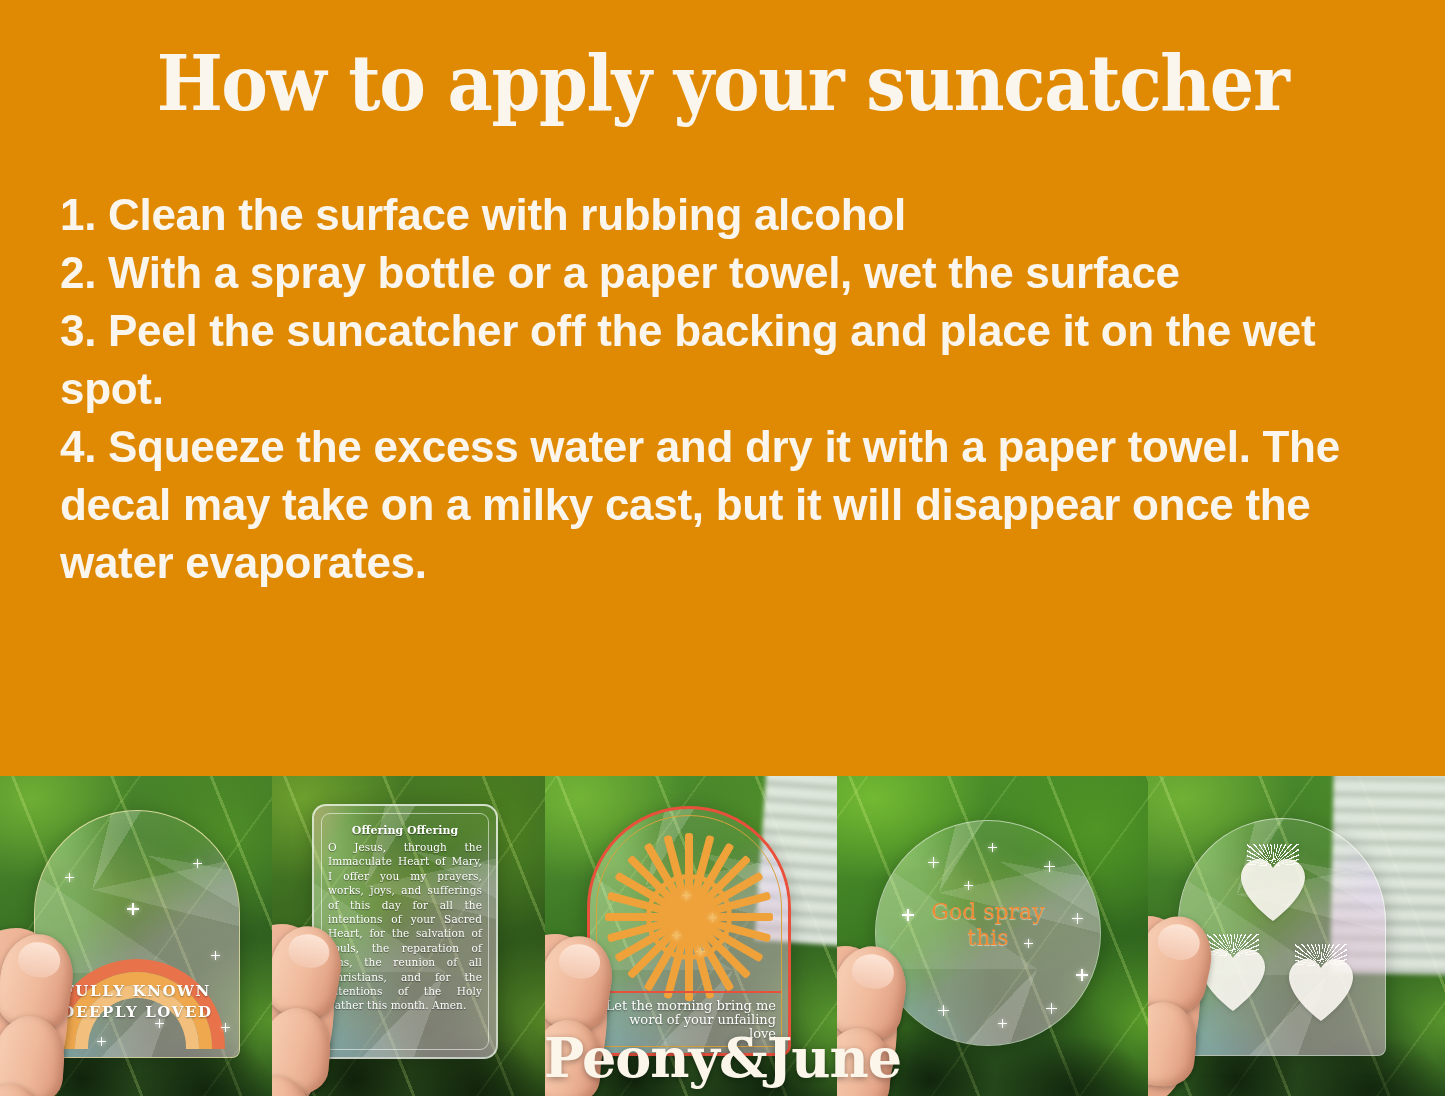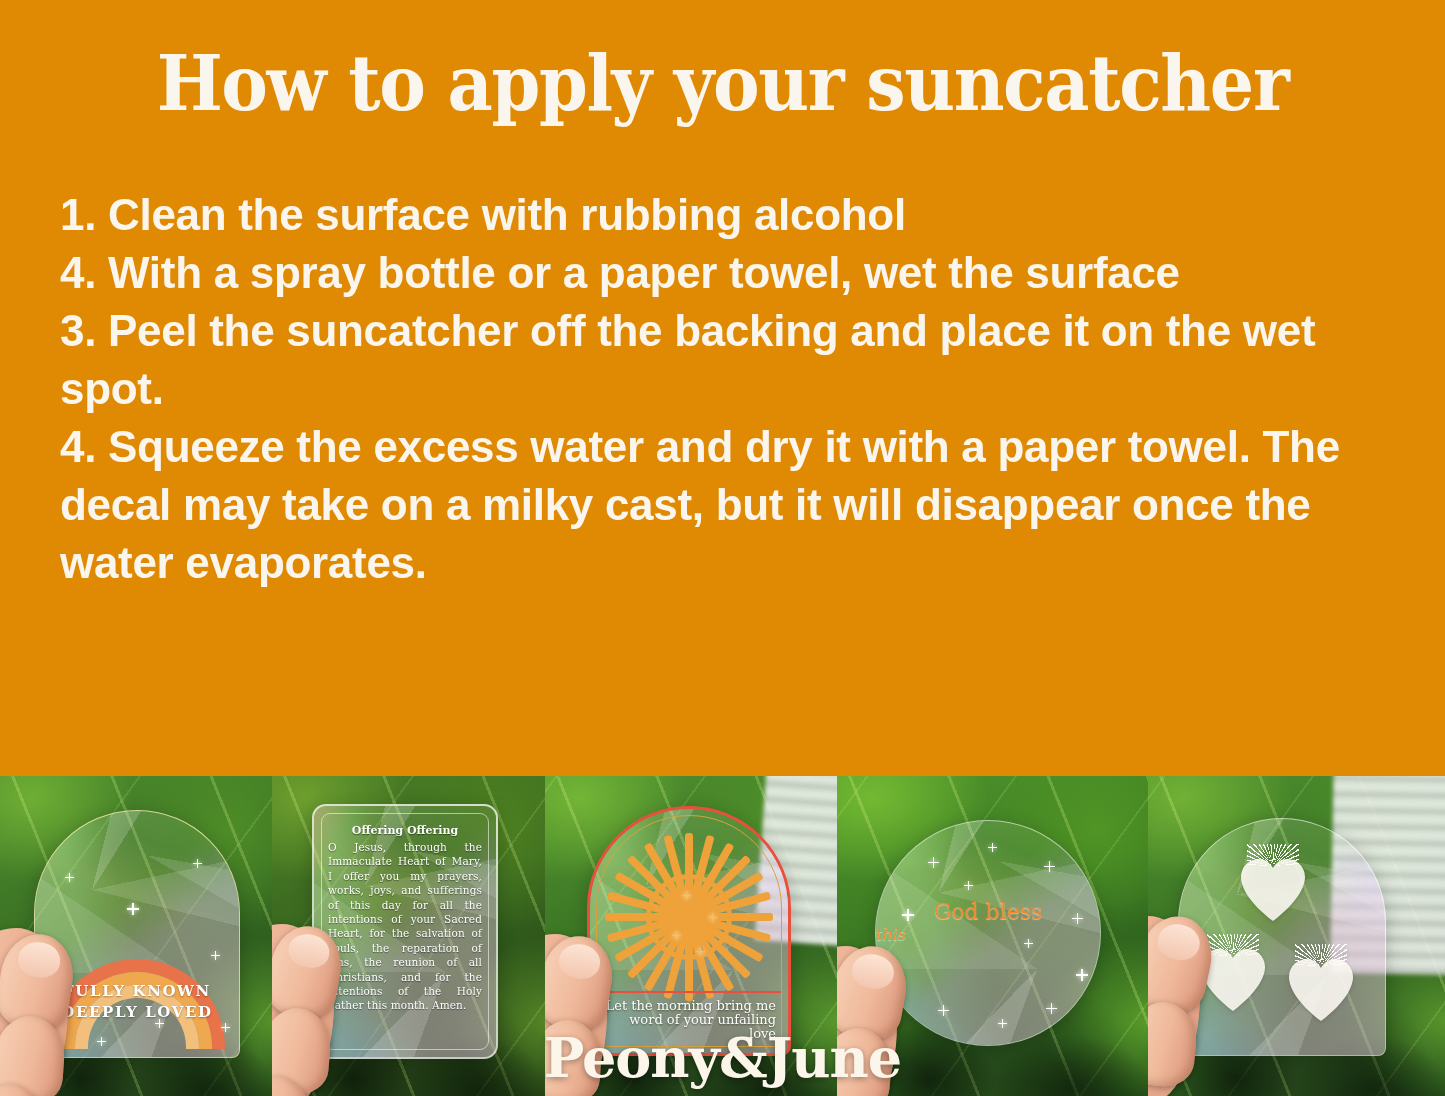--- a/index.html
+++ b/index.html
@@ -229,24 +229,23 @@
   #sc-home {
     left:38px; top:44px; width:226px; height:226px; border-radius:50%;
     border:1px solid rgba(255,255,255,.55);
   }
   #home-line1 {
     position:absolute; left:0; right:0; top:78px; text-align:center;
     font-family:"DejaVu Serif", serif; font-size:22px; color:#F08A34; font-weight:400;
     text-shadow:0 1px 1px rgba(255,255,255,.5);
   }
   #home-line2 {
-    position:absolute; left:0; right:0; top:104px; text-align:left;
-    font-family:"DejaVu Serif", serif; font-size:16px; color:#F08A34;
+    position:absolute; left:0; right:0; top:104px; text-align:center;
+    font-family:"DejaVu Serif", serif; font-size:22px; color:#F08A34;
     text-shadow:0 1px 1px rgba(255,255,255,.5);
-    font-style:italic;
   }
   #home-line3 {
     position:absolute; left:0; right:0; top:118px; text-align:center;
     font-family:"DejaVu Serif", serif; font-style:italic; font-size:58px; color:#F08A34;
     letter-spacing:-1px;
     text-shadow:0 2px 2px rgba(255,255,255,.45);
   }
 
   
   #sc-hearts {
@@ -284,21 +283,21 @@
 <body>
 
 <div id="page">
 
   <section id="instructions-panel">
 
     <h1 id="page-title">How to apply your suncatcher</h1>
 
     <ul id="steps-list">
       <li class="step-item">1. Clean the surface with rubbing alcohol</li>
-      <li class="step-item">4. With a spray bottle or a paper towel, wet the surface</li>
+      <li class="step-item">2. With a spray bottle or a paper towel, wet the surface</li>
       <li class="step-item">3. Peel the suncatcher off the backing and place it on the wet spot.</li>
       <li class="step-item">4. Squeeze the excess water and dry it with a paper towel. The decal may take on a milky cast, but it will disappear once the water evaporates.</li>
     </ul>
 
   </section>
 
   <section id="photo-strip">
 
     <div class="photo-panel p1">
       <div class="leaf-bg"></div>
@@ -419,21 +418,21 @@
     </div>
 
     <div class="photo-panel p4">
       <div class="leaf-bg" style="filter:brightness(1.06) saturate(1.05)"></div>
       <div class="leaf-veins"></div>
       <div class="leaf-dark"></div>
 
       <div class="suncatcher" id="sc-home">
         <div class="holo"></div>
         <div class="facets"></div>
-        <div id="home-line1">God bless</div>
+        <div id="home-line1">God spray</div>
         <div id="home-line2">this</div>
         <div class="sparkles">
           <span class="spark" style="left:52px;top:36px;width:11px;height:11px"></span>
           <span class="spark" style="left:112px;top:22px"></span>
           <span class="spark" style="left:168px;top:40px;width:11px;height:11px"></span>
           <span class="spark" style="left:26px;top:88px;width:12px;height:12px"></span>
           <span class="spark" style="left:196px;top:92px;width:11px;height:11px"></span>
           <span class="spark" style="left:14px;top:142px"></span>
           <span class="spark" style="left:200px;top:148px;width:12px;height:12px"></span>
           <span class="spark" style="left:62px;top:184px;width:11px;height:11px"></span>

